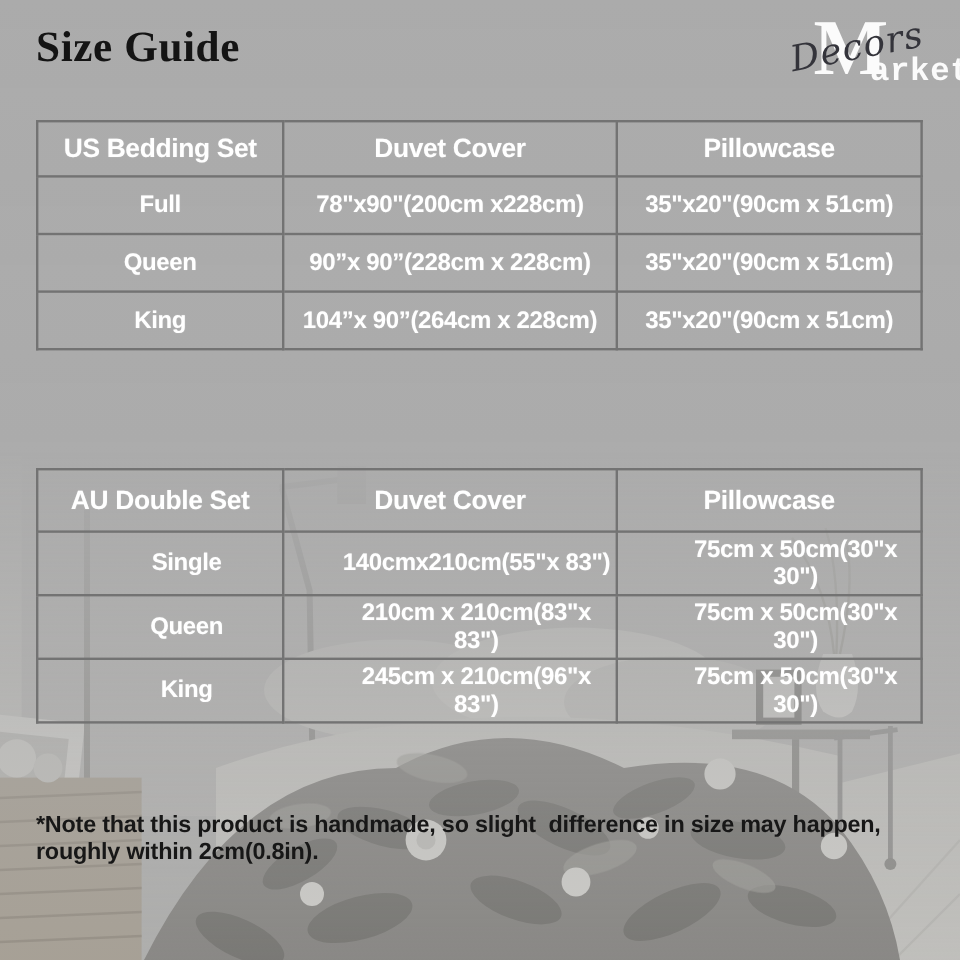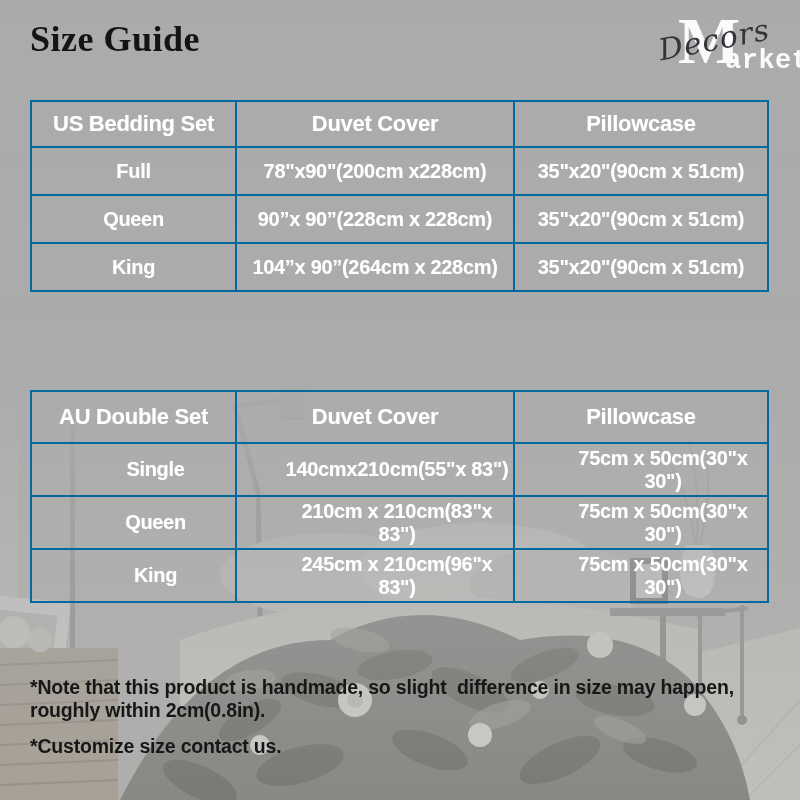--- a/index.html
+++ b/index.html
@@ -76,21 +76,21 @@
     position: absolute;
     left: 30px;
     width: 737px;
     border-collapse: collapse;
     table-layout: fixed;
   }
   .size-table col.c1 { width: 205px; }
   .size-table col.c2 { width: 278px; }
   .size-table col.c3 { width: 254px; }
   .size-table th, .size-table td {
-    border: 2px solid #0369a1;
+    border: 2px solid #737373;
     text-align: center;
     vertical-align: middle;
     color: #ffffff;
     font-weight: bold;
     padding: 0;
     letter-spacing: -0.3px;
     text-shadow: 0 0 1px rgba(255,255,255,0.35);
   }
   table.us { top: 100px; }
   table.us th { height: 44px; font-size: 22px; }
@@ -281,16 +281,15 @@
       <tr>
         <td>King</td>
         <td>245cm x 210cm(96"x 83")</td>
         <td>75cm x 50cm(30"x 30")</td>
       </tr>
     </tbody>
   </table>
 
   <div class="notes">
     <p>*Note that this product is handmade, so slight  difference in size may happen, roughly within 2cm(0.8in).</p>
-    <p>*Customize size contact us.</p>
   </div>
 
 </div>
 
 </body></html>

